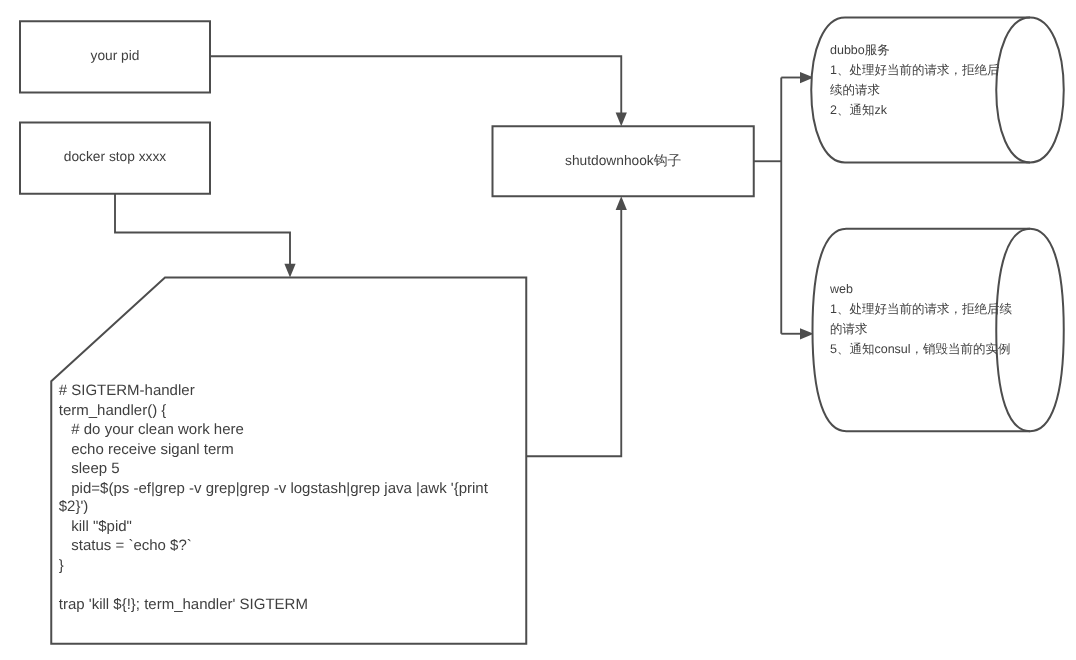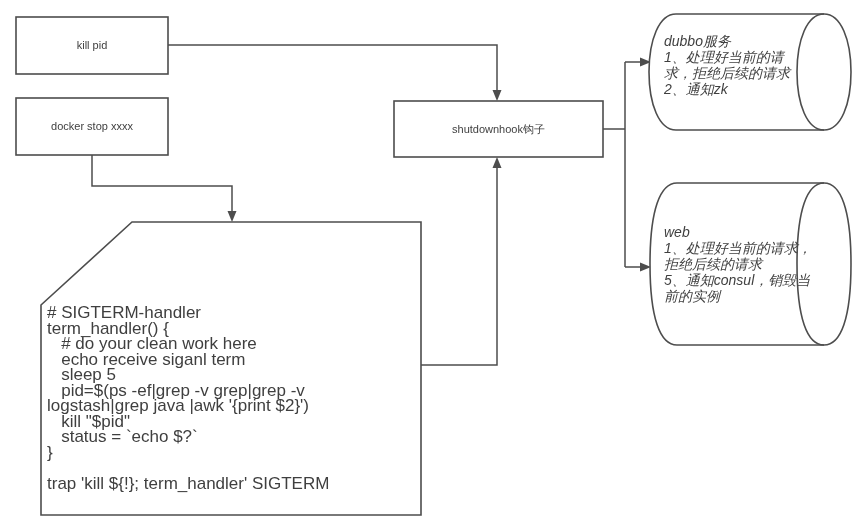--- a/index.html
+++ b/index.html
@@ -55,32 +55,31 @@
     line-height: 14px;
     white-space: pre-wrap;
     pointer-events: none;
   }
   .label-center {
     text-align: center;
   }
   .code-label {
     position: absolute;
     color: #3f3f3f;
-    font-size: 17px;
+    font-size: 12px;
     line-height: 15.5px;
     white-space: pre-wrap;
     word-break: break-word;
   }
   .cyl-label {
     position: absolute;
     color: #3f3f3f;
-    font-size: 14px;
+    font-size: 10px;
     line-height: 16px;
     white-space: pre-wrap;
-    font-style: italic;
   }
 </style>
 </head>
 <body>
 
 <div id="canvas">
 
   <svg id="diagram-svg" viewBox="0 0 861 528">
 
     <g>
@@ -120,21 +119,21 @@
       <path class="cyl-cap" d="M824,14 C807,14 797,40 797,72 C797,104 807,130 824,130"></path>
     </g>
 
     <g>
       <path class="cyl-shape" d="M677,183 L824,183 C841,183 851,210 851,264 C851,318 841,345 824,345 L677,345 C660,345 650,318 650,264 C650,210 660,183 677,183 Z"></path>
       <path class="cyl-cap" d="M824,183 C807,183 797,210 797,264 C797,318 807,345 824,345"></path>
     </g>
 
   </svg>
 
-  <div class="label label-center" style="left:16px; top:38px; width:152px;">kill pid</div>
+  <div class="label label-center" style="left:16px; top:38px; width:152px;">your pid</div>
 
   <div class="label label-center" style="left:394px; top:122px; width:209px;">shutdownhook钩子</div>
 
   <div class="label label-center" style="left:16px; top:119px; width:152px;">docker stop xxxx</div>
 
   <div class="code-label" style="left:47px; top:305px; width:362px;"># SIGTERM-handler
 term_handler() {
    # do your clean work here
    echo receive siganl term
    sleep 5

